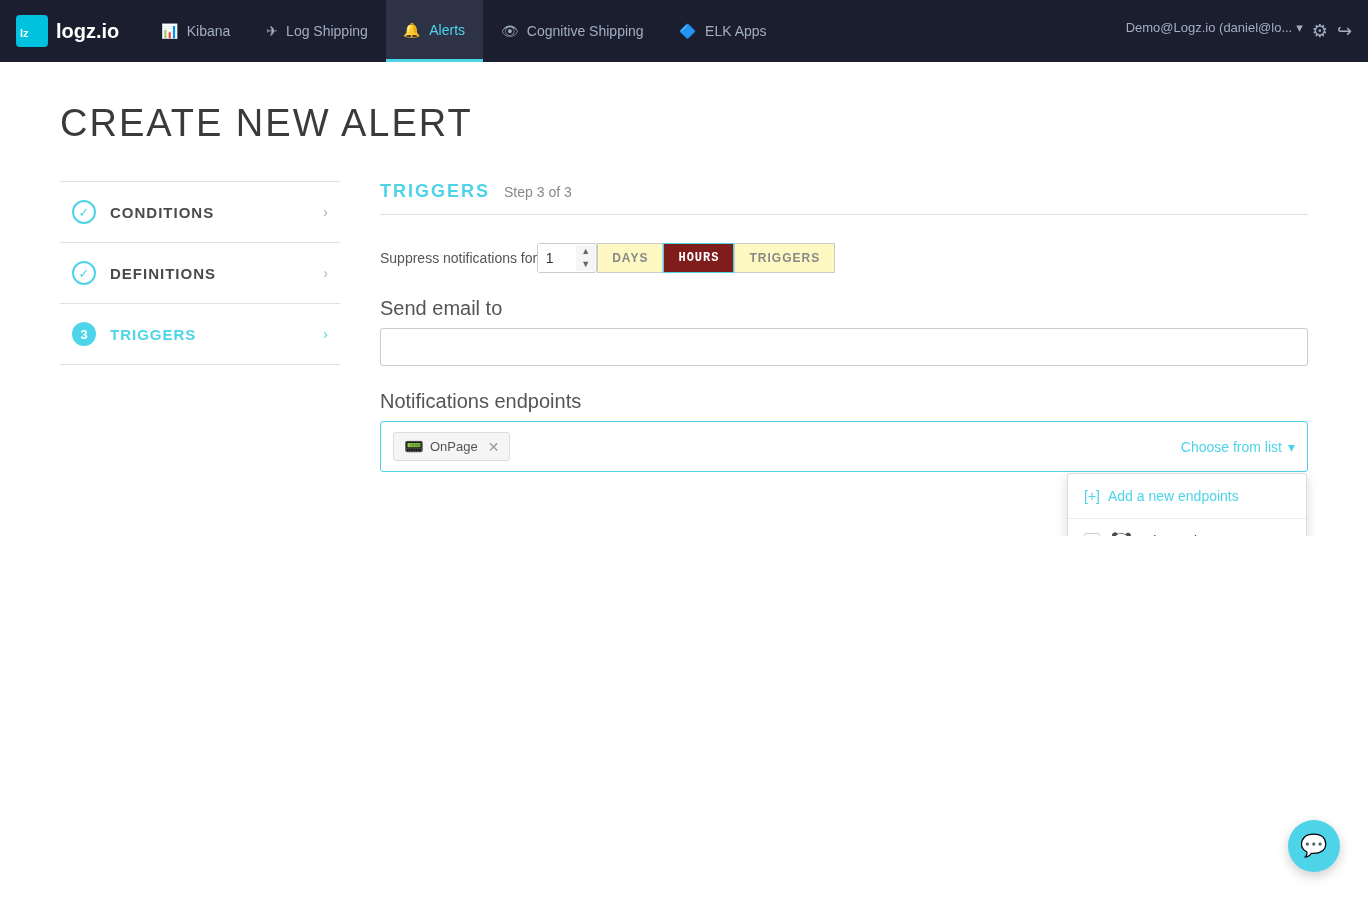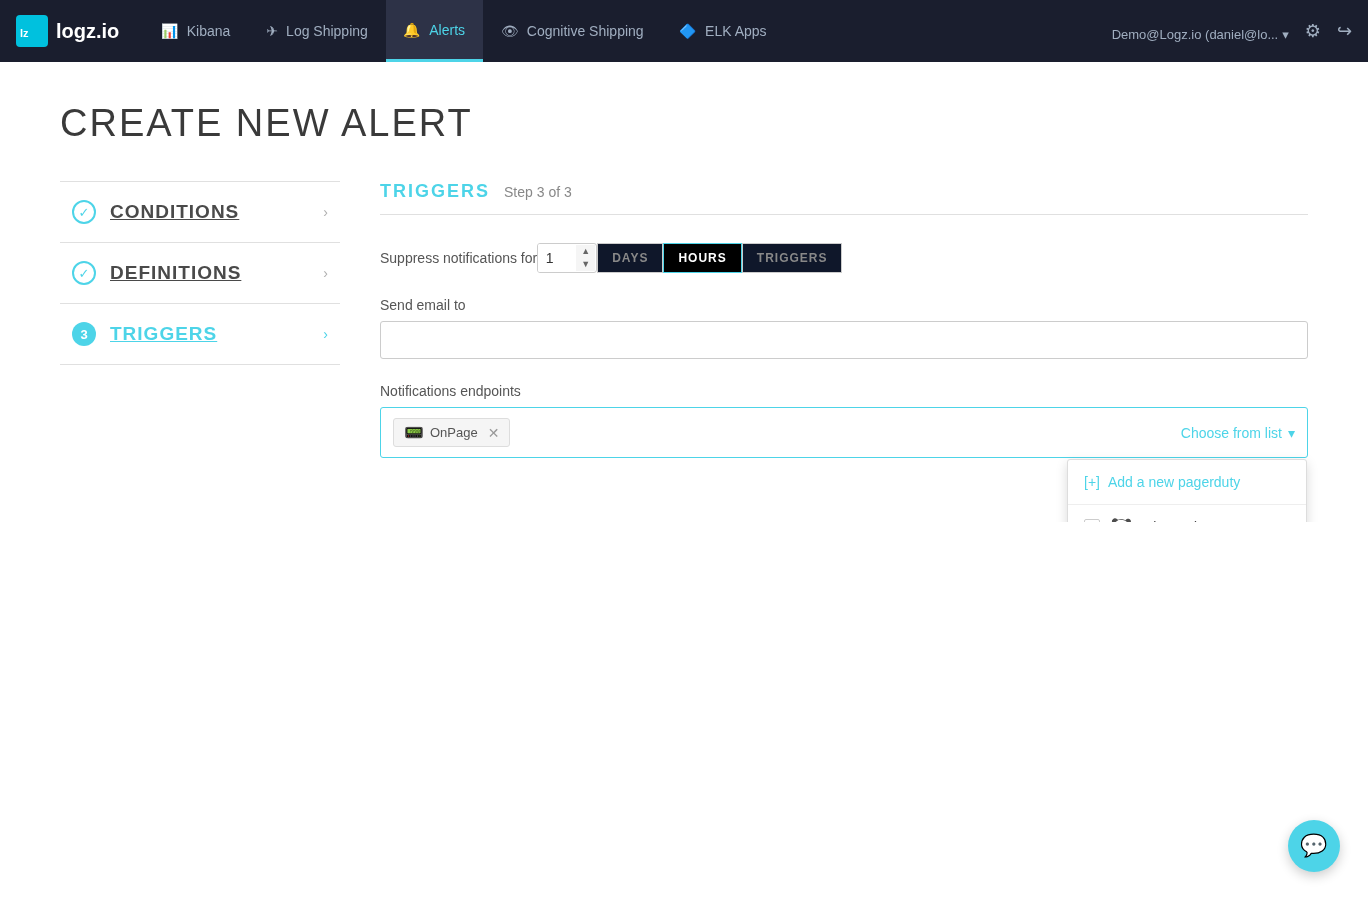--- a/index.html
+++ b/index.html
@@ -18,21 +18,21 @@
     .navbar-logo-text { color: #fff; font-size: 20px; font-weight: 700; }
     .nav-items { display: flex; align-items: center; flex: 1; }
     .nav-item {
       display: flex; align-items: center; gap: 8px;
       color: #a0aec0; font-size: 14px;
       padding: 0 18px; height: 62px; cursor: pointer;
       text-decoration: none; position: relative;
     }
     .nav-item.active { color: #4dd4e8; border-bottom: 3px solid #4dd4e8; background: #2d3247; }
     .nav-right {
-      display: flex; align-items: flex-end; gap: 16px; margin-left: auto;
+      display: flex; align-items: flex-start; gap: 9px; margin-left: auto;
     }
     .nav-user { color: #a0aec0; font-size: 13px; display: flex; align-items: center; gap: 4px; cursor: pointer; }
     .nav-icon-btn { color: #a0aec0; cursor: pointer; font-size: 18px; }
 
     
     .page-container { display: flex; flex-direction: column; padding: 40px 60px; }
     .page-title { font-size: 38px; font-weight: 300; color: #3a3a3a; letter-spacing: 2px; text-transform: uppercase; margin-bottom: 36px; }
 
     
     .content-layout { display: flex; gap: 40px; }
@@ -49,56 +49,56 @@
     .step-check {
       width: 24px; height: 24px; border-radius: 50%;
       border: 2px solid #4dd4e8; display: flex; align-items: center; justify-content: center;
       color: #4dd4e8; font-size: 13px; flex-shrink: 0;
     }
     .step-number {
       width: 24px; height: 24px; border-radius: 50%;
       background: #4dd4e8; display: flex; align-items: center; justify-content: center;
       color: #fff; font-size: 13px; font-weight: 700; flex-shrink: 0;
     }
-    .step-label { font-size: 19px; font-weight: 600; color: #4a4a4a; letter-spacing: 1px; text-transform: uppercase; text-decoration: underline; }
+    .step-label { font-size: 15px; font-weight: 600; color: #4a4a4a; letter-spacing: 1px; text-transform: uppercase; }
     .step-arrow { color: #b0b0b0; font-size: 14px; }
     .step-item.active .step-label { color: #4dd4e8; }
     .step-item.active .step-arrow { color: #4dd4e8; }
 
     
     .main-panel { flex: 1; }
     .section-header { display: flex; align-items: baseline; gap: 14px; border-bottom: 1px solid #e0e0e0; padding-bottom: 12px; margin-bottom: 28px; }
     .section-title { font-size: 18px; font-weight: 700; color: #4dd4e8; letter-spacing: 2px; text-transform: uppercase; }
     .section-subtitle { font-size: 14px; color: #888; }
 
     
     .form-row { margin-bottom: 24px; }
-    .form-label { font-size: 14px; color: #555; margin-bottom: 8px; }
+    .form-label { font-size: 20px; color: #555; margin-bottom: 8px; }
 
     
     .suppress-row { display: flex; align-items: center; }
     .suppress-label { font-size: 14px; color: #555; }
     .number-input-wrapper {
       display: flex; align-items: center;
       border: 1px solid #ccc; border-radius: 3px; overflow: hidden; width: 60px;
     }
     .number-input {
       border: none; outline: none; width: 38px; text-align: center;
       font-size: 14px; padding: 6px 4px; color: #333;
     }
     .number-spinners { display: flex; flex-direction: column; }
     .spinner-btn {
       background: #f5f5f5; border: none; cursor: pointer; font-size: 9px;
       padding: 2px 5px; color: #666; line-height: 1;
     }
     .time-unit-btn {
       padding: 7px 14px; font-size: 12px; font-weight: 600; letter-spacing: 1px;
-      border: 1px solid #ccc; background: #0f172a; cursor: pointer; color: #888;
-    }
-    .time-unit-btn.active { background: #000000; border-color: #4dd4e8; color: #fff; }
+      border: 1px solid #ccc; background: #fef9c3; cursor: pointer; color: #888;
+    }
+    .time-unit-btn.active { background: #7f1d1d; border-color: #4dd4e8; color: #fff; font-family: Liberation Mono, monospace; }
 
     
     .email-input {
       width: 100%; border: 1px solid #ccc; border-radius: 3px;
       padding: 10px 12px; font-size: 14px; outline: none; color: #333;
     }
 
     
     .endpoints-container {
       border: 1px solid #4dd4e8; border-radius: 3px; padding: 10px 12px;
@@ -269,21 +269,21 @@
             </div>
           </div>
           <div class="choose-list-btn">
             <span>Choose from list</span>
             <span>▾</span>
           </div>
 
           <div class="dropdown-overlay">
             <div class="dropdown-add-new">
               <span>[+]</span>
-              <span>Add a new pagerduty</span>
+              <span>Add a new endpoints</span>
             </div>
 
             <div class="dropdown-item">
               <div class="dropdown-checkbox"></div>
               <div class="dropdown-item-icon">🐼</div>
               <span class="dropdown-item-label">BigPanda</span>
             </div>
 
             <div class="dropdown-item">
               <div class="dropdown-checkbox"></div>

